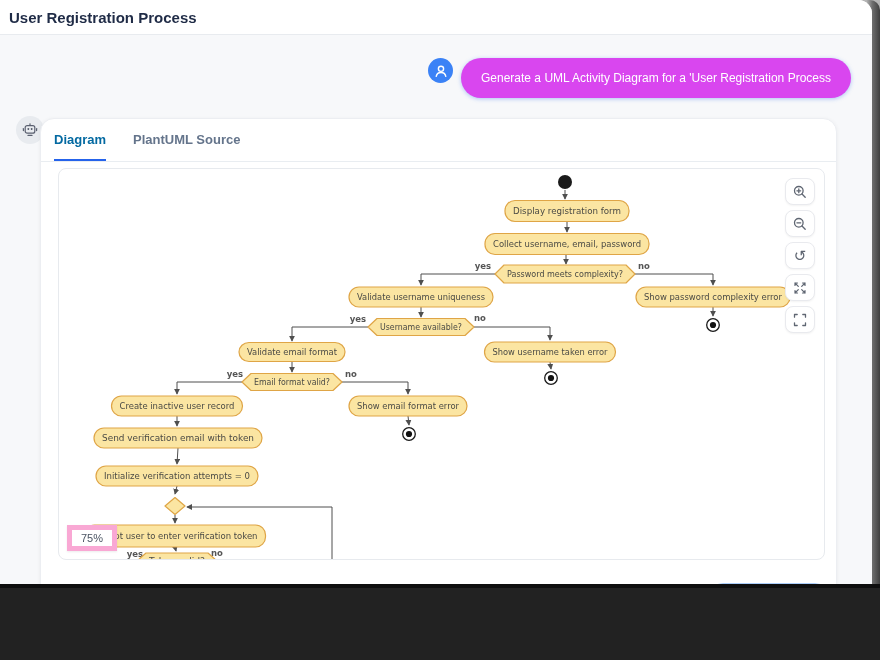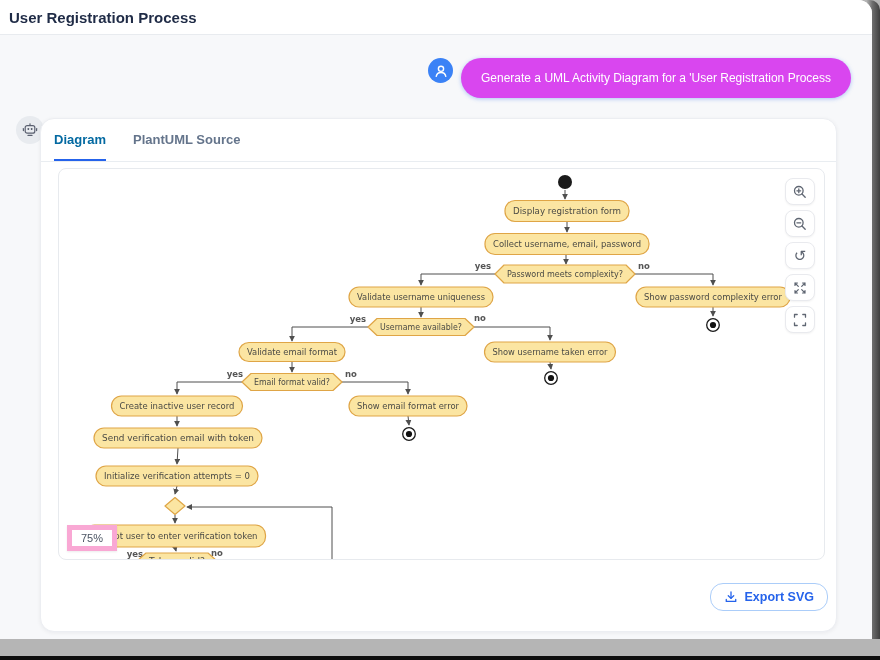--- a/index.html
+++ b/index.html
@@ -1,16 +1,16 @@
 <!DOCTYPE html>
 <html><head>
 <meta charset="utf-8">
 <style>
   html,body{margin:0;padding:0;background:#222;}
-  .screen{position:relative;width:880px;height:660px;background:#b5b5b5;overflow:hidden;
+  .screen{position:relative;width:880px;height:588px;background:#b5b5b5;overflow:hidden;
           font-family:"Liberation Sans",sans-serif;}
   .right-frame{position:absolute;left:866px;top:0;width:14px;height:639px;
           background:linear-gradient(90deg,#b9b9b9,#6e6e6e 45%,#3f3f3f);border-top-right-radius:10px;}
   .bottom-black{position:absolute;left:0;bottom:0;width:880px;height:4px;background:#0e0e0e;z-index:5;}
   .app{position:absolute;left:0;top:0;width:872px;height:639px;background:#fff;
           border-top-right-radius:14px;overflow:hidden;z-index:2;}
   .app-header{height:34px;background:#fff;border-bottom:1px solid #e8ebef;display:flex;align-items:center;padding-left:9px;}
   .app-title{font-size:15px;font-weight:700;color:#1f2b46;}
   .main{position:absolute;left:0;top:35px;right:0;bottom:0;background:#f7f8fa;}
   .avatar{position:absolute;left:428px;top:23px;width:25px;height:25px;border-radius:50%;

